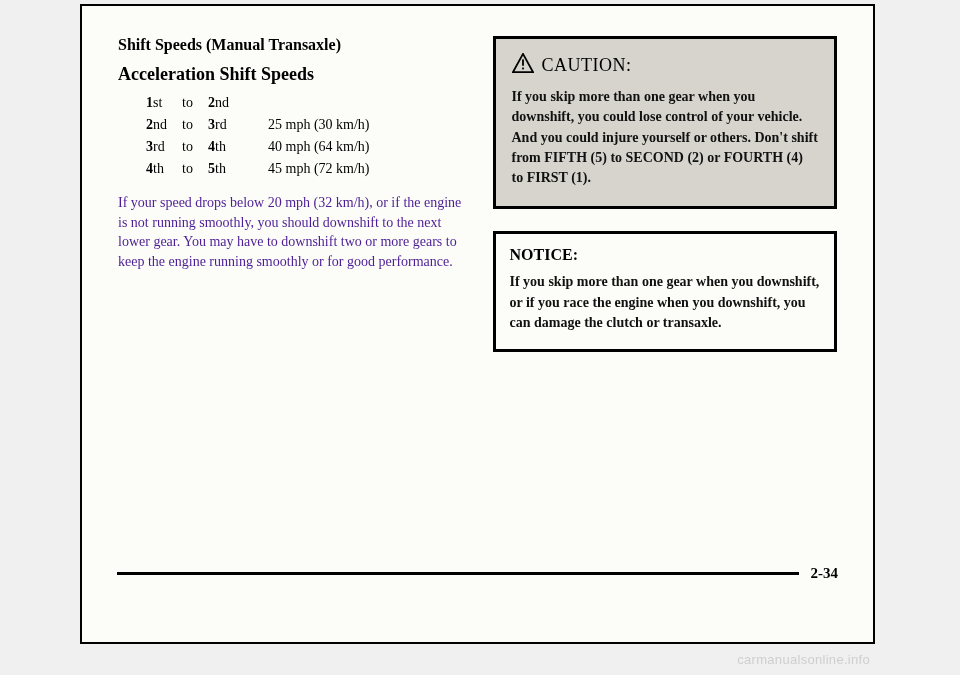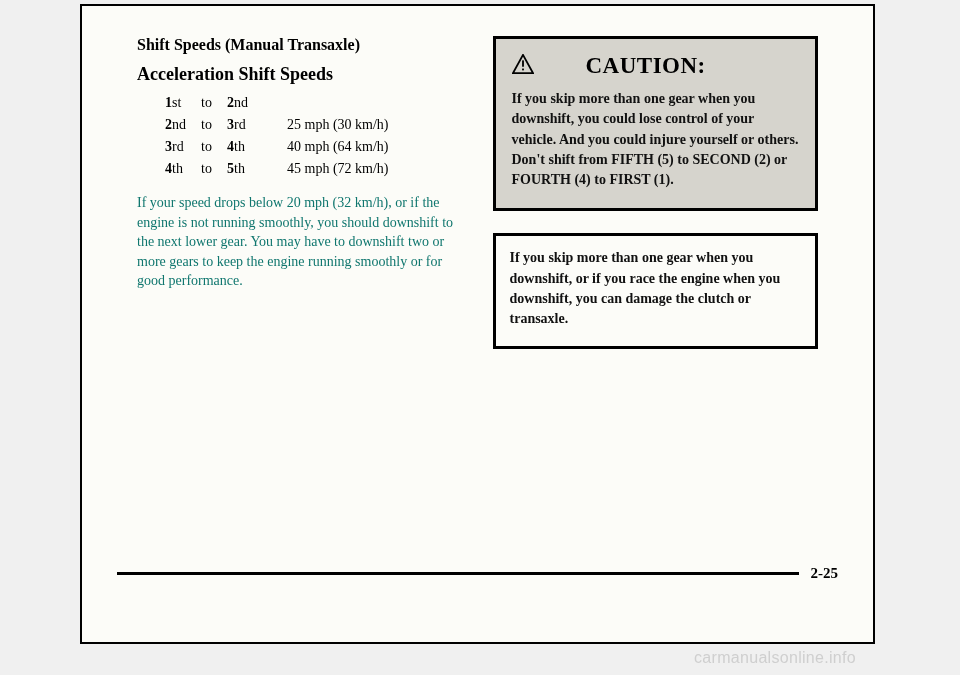--- a/index.html
+++ b/index.html
@@ -19,21 +19,21 @@
       top: 4px;
       left: 80px;
       width: 795px;
       height: 640px;
       background: #fcfcf8;
       border: 2px solid #000;
       padding: 30px 0 0 0;
     }
     .content {
       display: flex;
-      padding: 0 55px;
+      padding: 0 36px;
       gap: 30px;
     }
     .left-col {
       flex: 1;
       min-width: 0;
     }
     .right-col {
       flex: 1;
       min-width: 0;
     }
@@ -75,43 +75,42 @@
     }
     .shift-speed {
       flex: 1;
     }
     .ordinal-prefix {
       font-weight: bold;
     }
     .body-text {
       font-size: 14px;
       line-height: 1.4;
-      color: #0f766e;
+      color: #4c1d95;
     }
     .caution-box {
       border: 3px solid #000;
       background: #d6d4cd;
       padding: 14px 16px 18px 16px;
       margin-bottom: 22px;
     }
     .caution-header {
       display: flex;
       align-items: center;
       gap: 8px;
       margin-bottom: 10px;
     }
     .caution-icon {
       width: 22px;
       height: 20px;
     }
     .caution-title {
-      font-weight: bold;
-      font-size: 23px;
+      font-weight: normal;
+      font-size: 18px;
       letter-spacing: 0.5px;
-      margin-left: 44px;
     }
     .caution-text {
       font-size: 14px;
       line-height: 1.45;
       font-weight: bold;
       color: #111;
     }
     .notice-box {
       border: 3px solid #000;
       padding: 12px 14px 16px 14px;
@@ -141,23 +140,23 @@
       background: #000;
     }
     .page-number {
       font-weight: bold;
       font-size: 15px;
       margin-left: 12px;
     }
     .watermark {
       position: absolute;
       bottom: 8px;
-      right: 104px;
+      right: 90px;
       font-family: Arial, sans-serif;
-      font-size: 16px;
+      font-size: 13px;
       color: #cfcfcf;
       letter-spacing: 0.3px;
     }
   </style>
 </head>
 <body>
 
 <div class="page">
   <div class="content">
 
@@ -203,25 +202,26 @@
               <rect x="11" y="7" width="2" height="7" fill="#000"></rect>
               <rect x="11" y="16" width="2" height="2" fill="#000"></rect>
             </svg>
           </span>
           <span class="caution-title">CAUTION:</span>
         </div>
         <div class="caution-text">If you skip more than one gear when you downshift, you could lose control of your vehicle. And you could injure yourself or others. Don't shift from FIFTH (5) to SECOND (2) or FOURTH (4) to FIRST (1).</div>
       </div>
 
       <div class="notice-box">
+        <div class="notice-title">NOTICE:</div>
         <div class="notice-text">If you skip more than one gear when you downshift, or if you race the engine when you downshift, you can damage the clutch or transaxle.</div>
       </div>
     </div>
 
   </div>
 
   <div class="footer-rule">
     <div class="rule-line"></div>
-    <div class="page-number">2-25</div>
+    <div class="page-number">2-34</div>
   </div>
 </div>
 
 <div class="watermark">carmanualsonline.info</div>
 
 </body></html>

